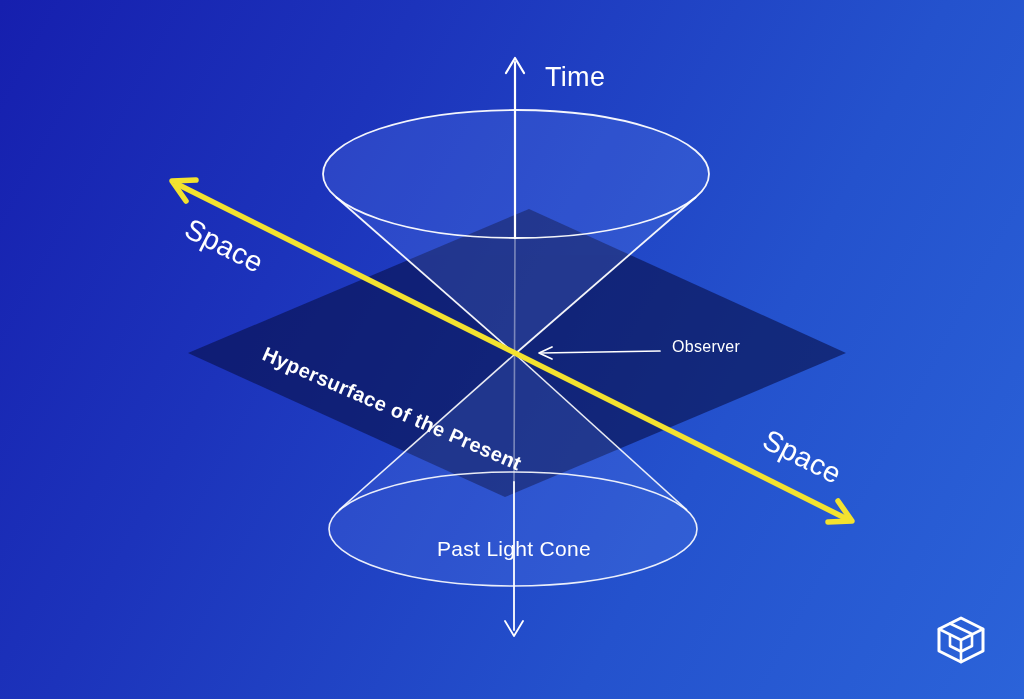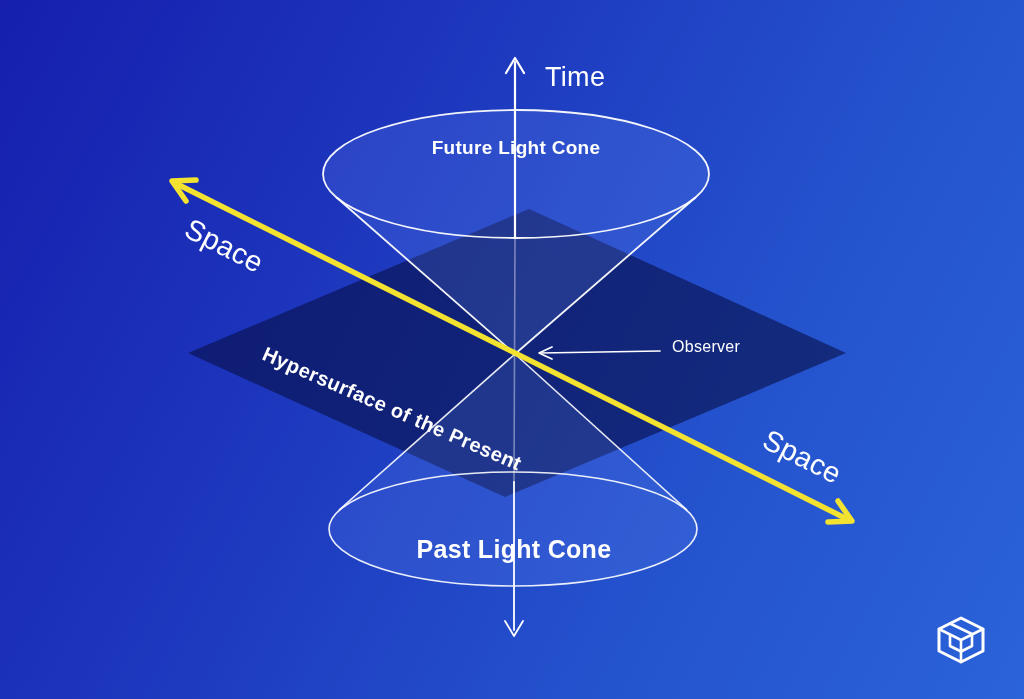--- a/index.html
+++ b/index.html
@@ -16,21 +16,21 @@
   .label {
     position: absolute;
     white-space: nowrap;
     color: #ffffff;
     letter-spacing: 0.3px;
     user-select: none;
   }
   .lbl-time       { left: 545px; top: 62px;  font-size: 27px; font-weight: 400; }
   .lbl-future     { left: 516px; top: 148px; font-size: 19px; font-weight: 700;
                     transform: translate(-50%, -50%); }
-  .lbl-past       { left: 514px; top: 549px; font-size: 25px; font-weight: 700;
+  .lbl-past       { left: 514px; top: 549px; font-size: 21px; font-weight: 400;
                     transform: translate(-50%, -50%); }
   .lbl-space-left  { left: 224px; top: 246px; font-size: 29px; font-weight: 400;
                     transform: translate(-50%, -50%) rotate(27deg); }
   .lbl-space-right { left: 802px; top: 457px; font-size: 29px; font-weight: 400;
                     transform: translate(-50%, -50%) rotate(27deg); }
   .lbl-hyper      { left: 392px; top: 409px; font-size: 20px; font-weight: 600;
                     transform: translate(-50%, -50%) rotate(23.5deg); letter-spacing: 0.5px; }
   .lbl-observer   { left: 672px; top: 338px; font-size: 16px; font-weight: 400; }
 </style>
 </head>
@@ -86,21 +86,20 @@
       <polygon points="24,2 46,13 46,35 24,46 2,35 2,13" stroke-width="3"></polygon>
       <polyline points="2,13 24,24 46,13" stroke-width="2.6"></polyline>
       <line x1="24" y1="24" x2="24" y2="46" stroke-width="2.6"></line>
       <polyline points="13,7.5 35,18 35,30 24,35.5" stroke-width="2.6"></polyline>
       <polyline points="13,19 13,30 24,35.5" stroke-width="2.6"></polyline>
     </g>
   </svg>
 
   <div class="label lbl-time">Time</div>
 
-  <div class="label lbl-future">Future Light Cone</div>
 
   <div class="label lbl-space-left">Space</div>
 
   <div class="label lbl-space-right">Space</div>
 
   <div class="label lbl-hyper">Hypersurface of the Present</div>
 
   <div class="label lbl-observer">Observer</div>
 
   <div class="label lbl-past">Past Light Cone</div>

